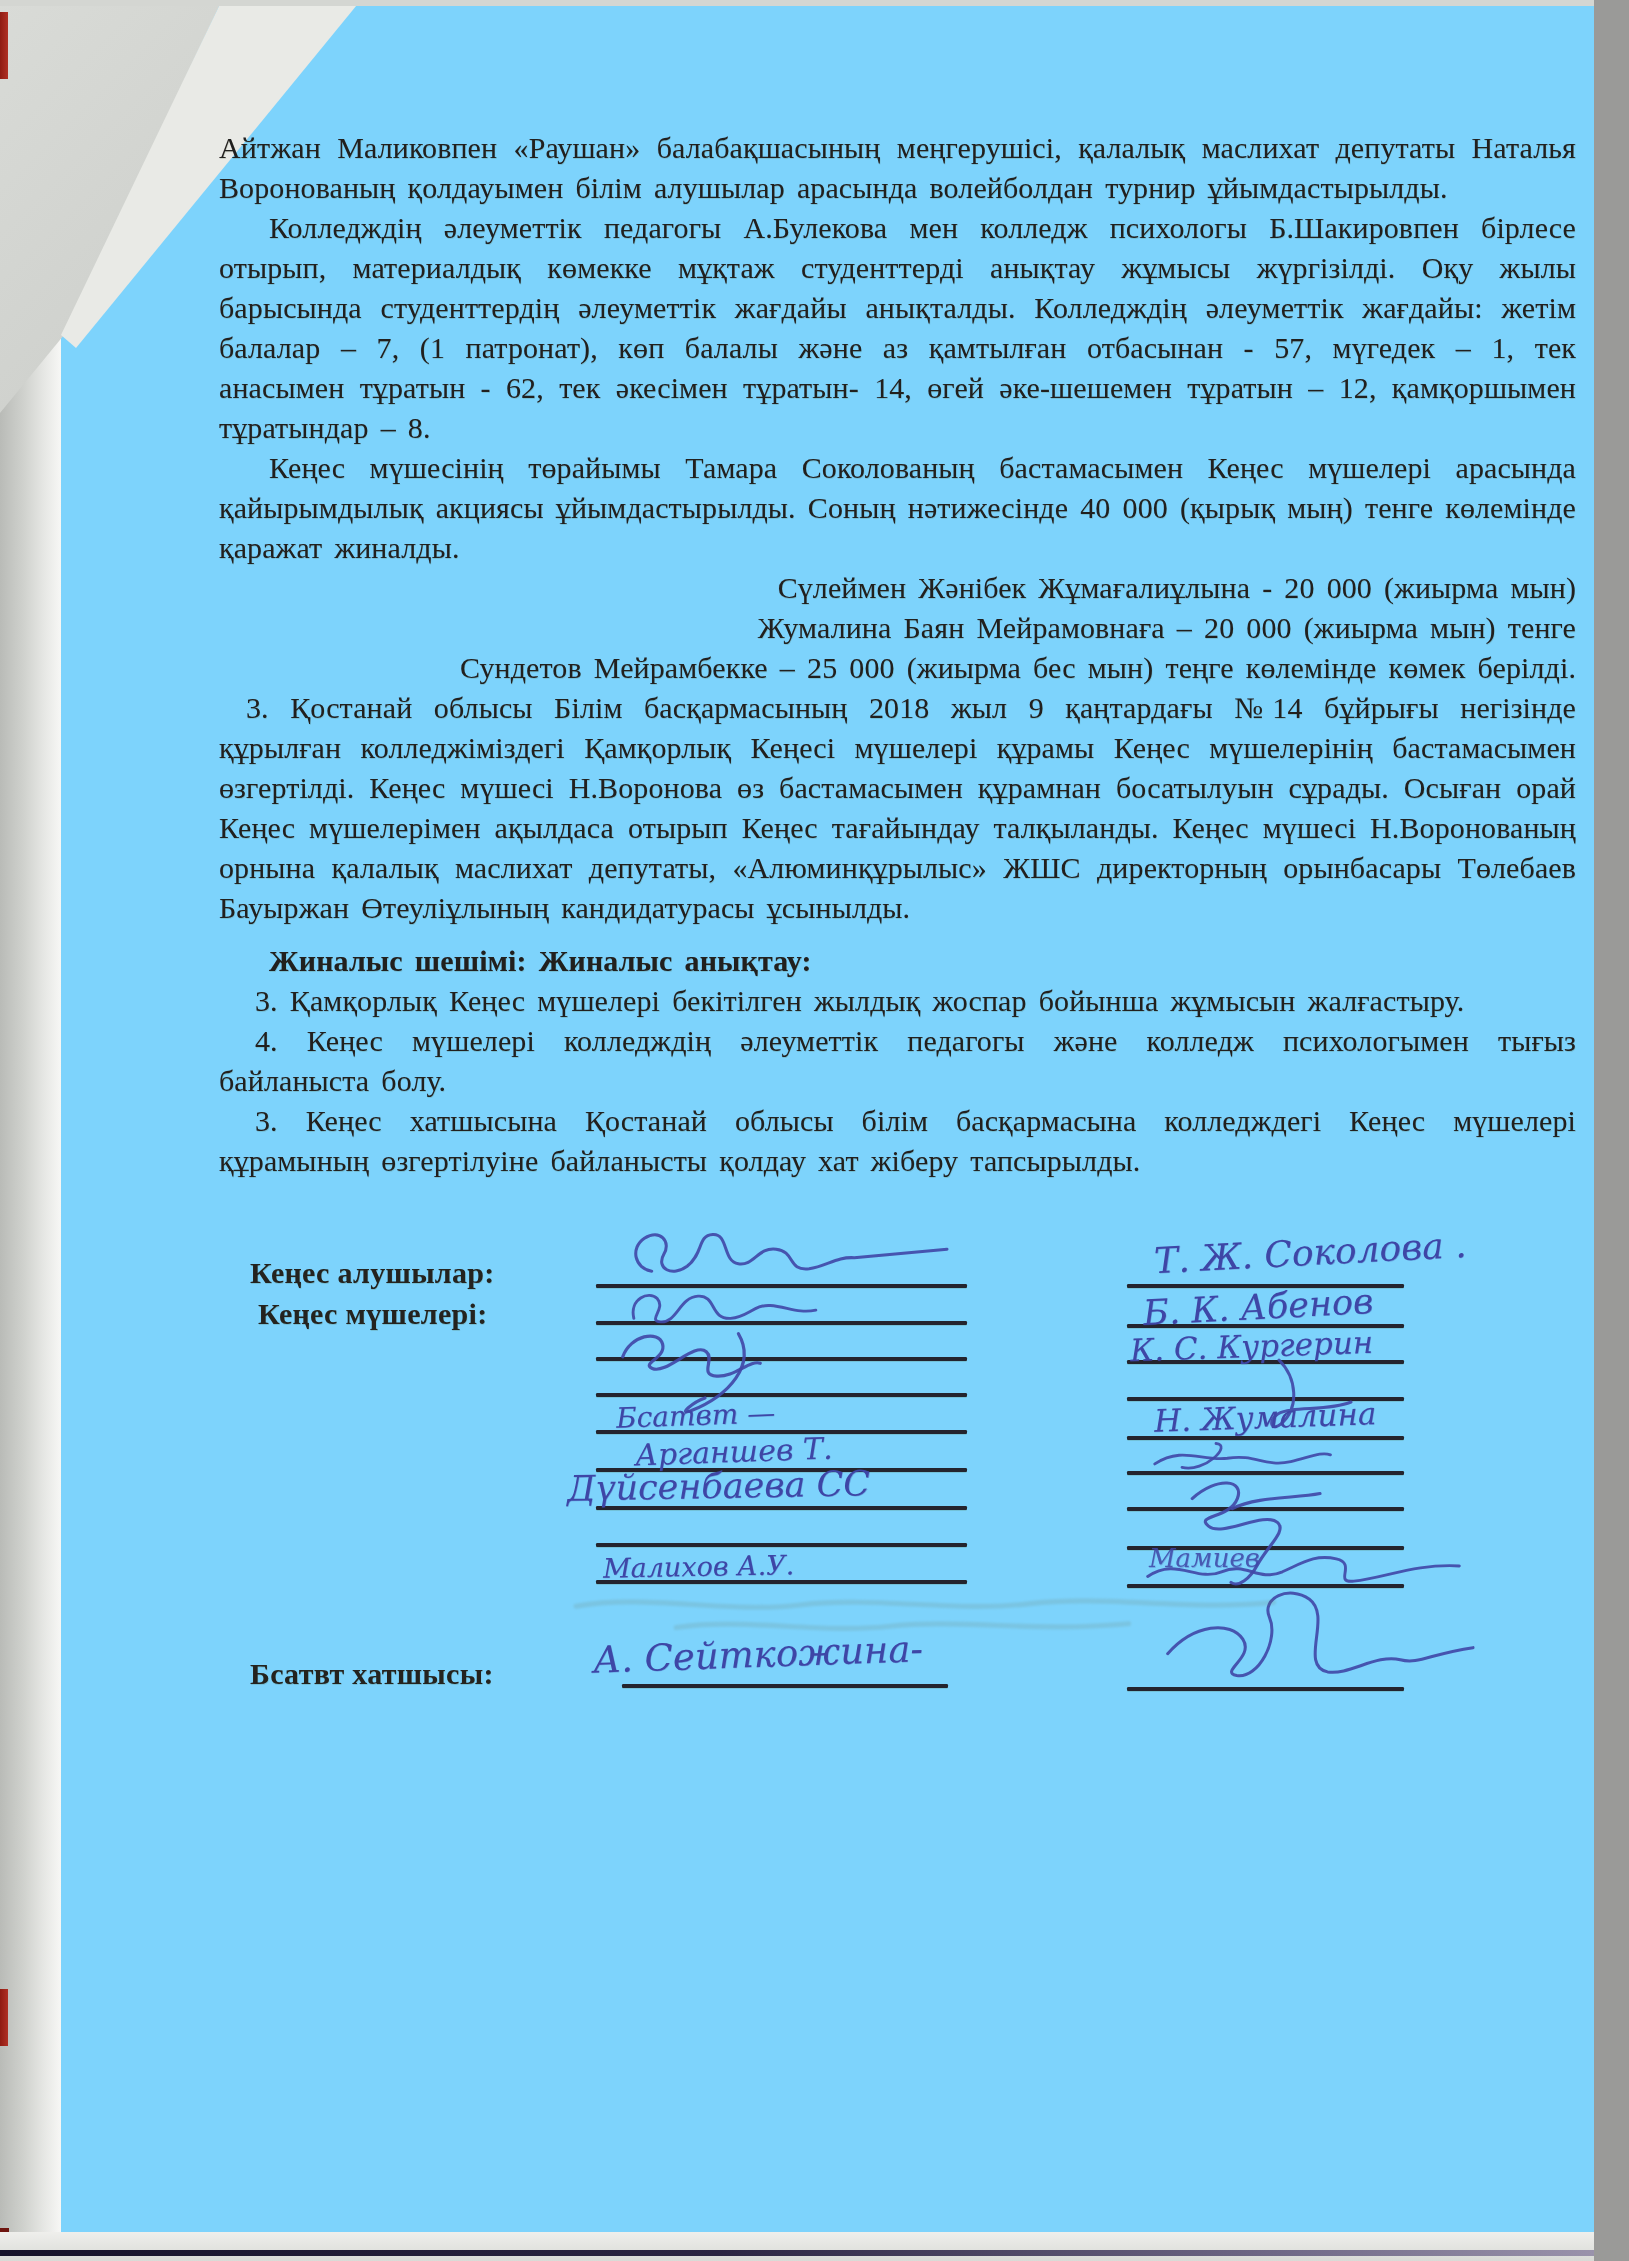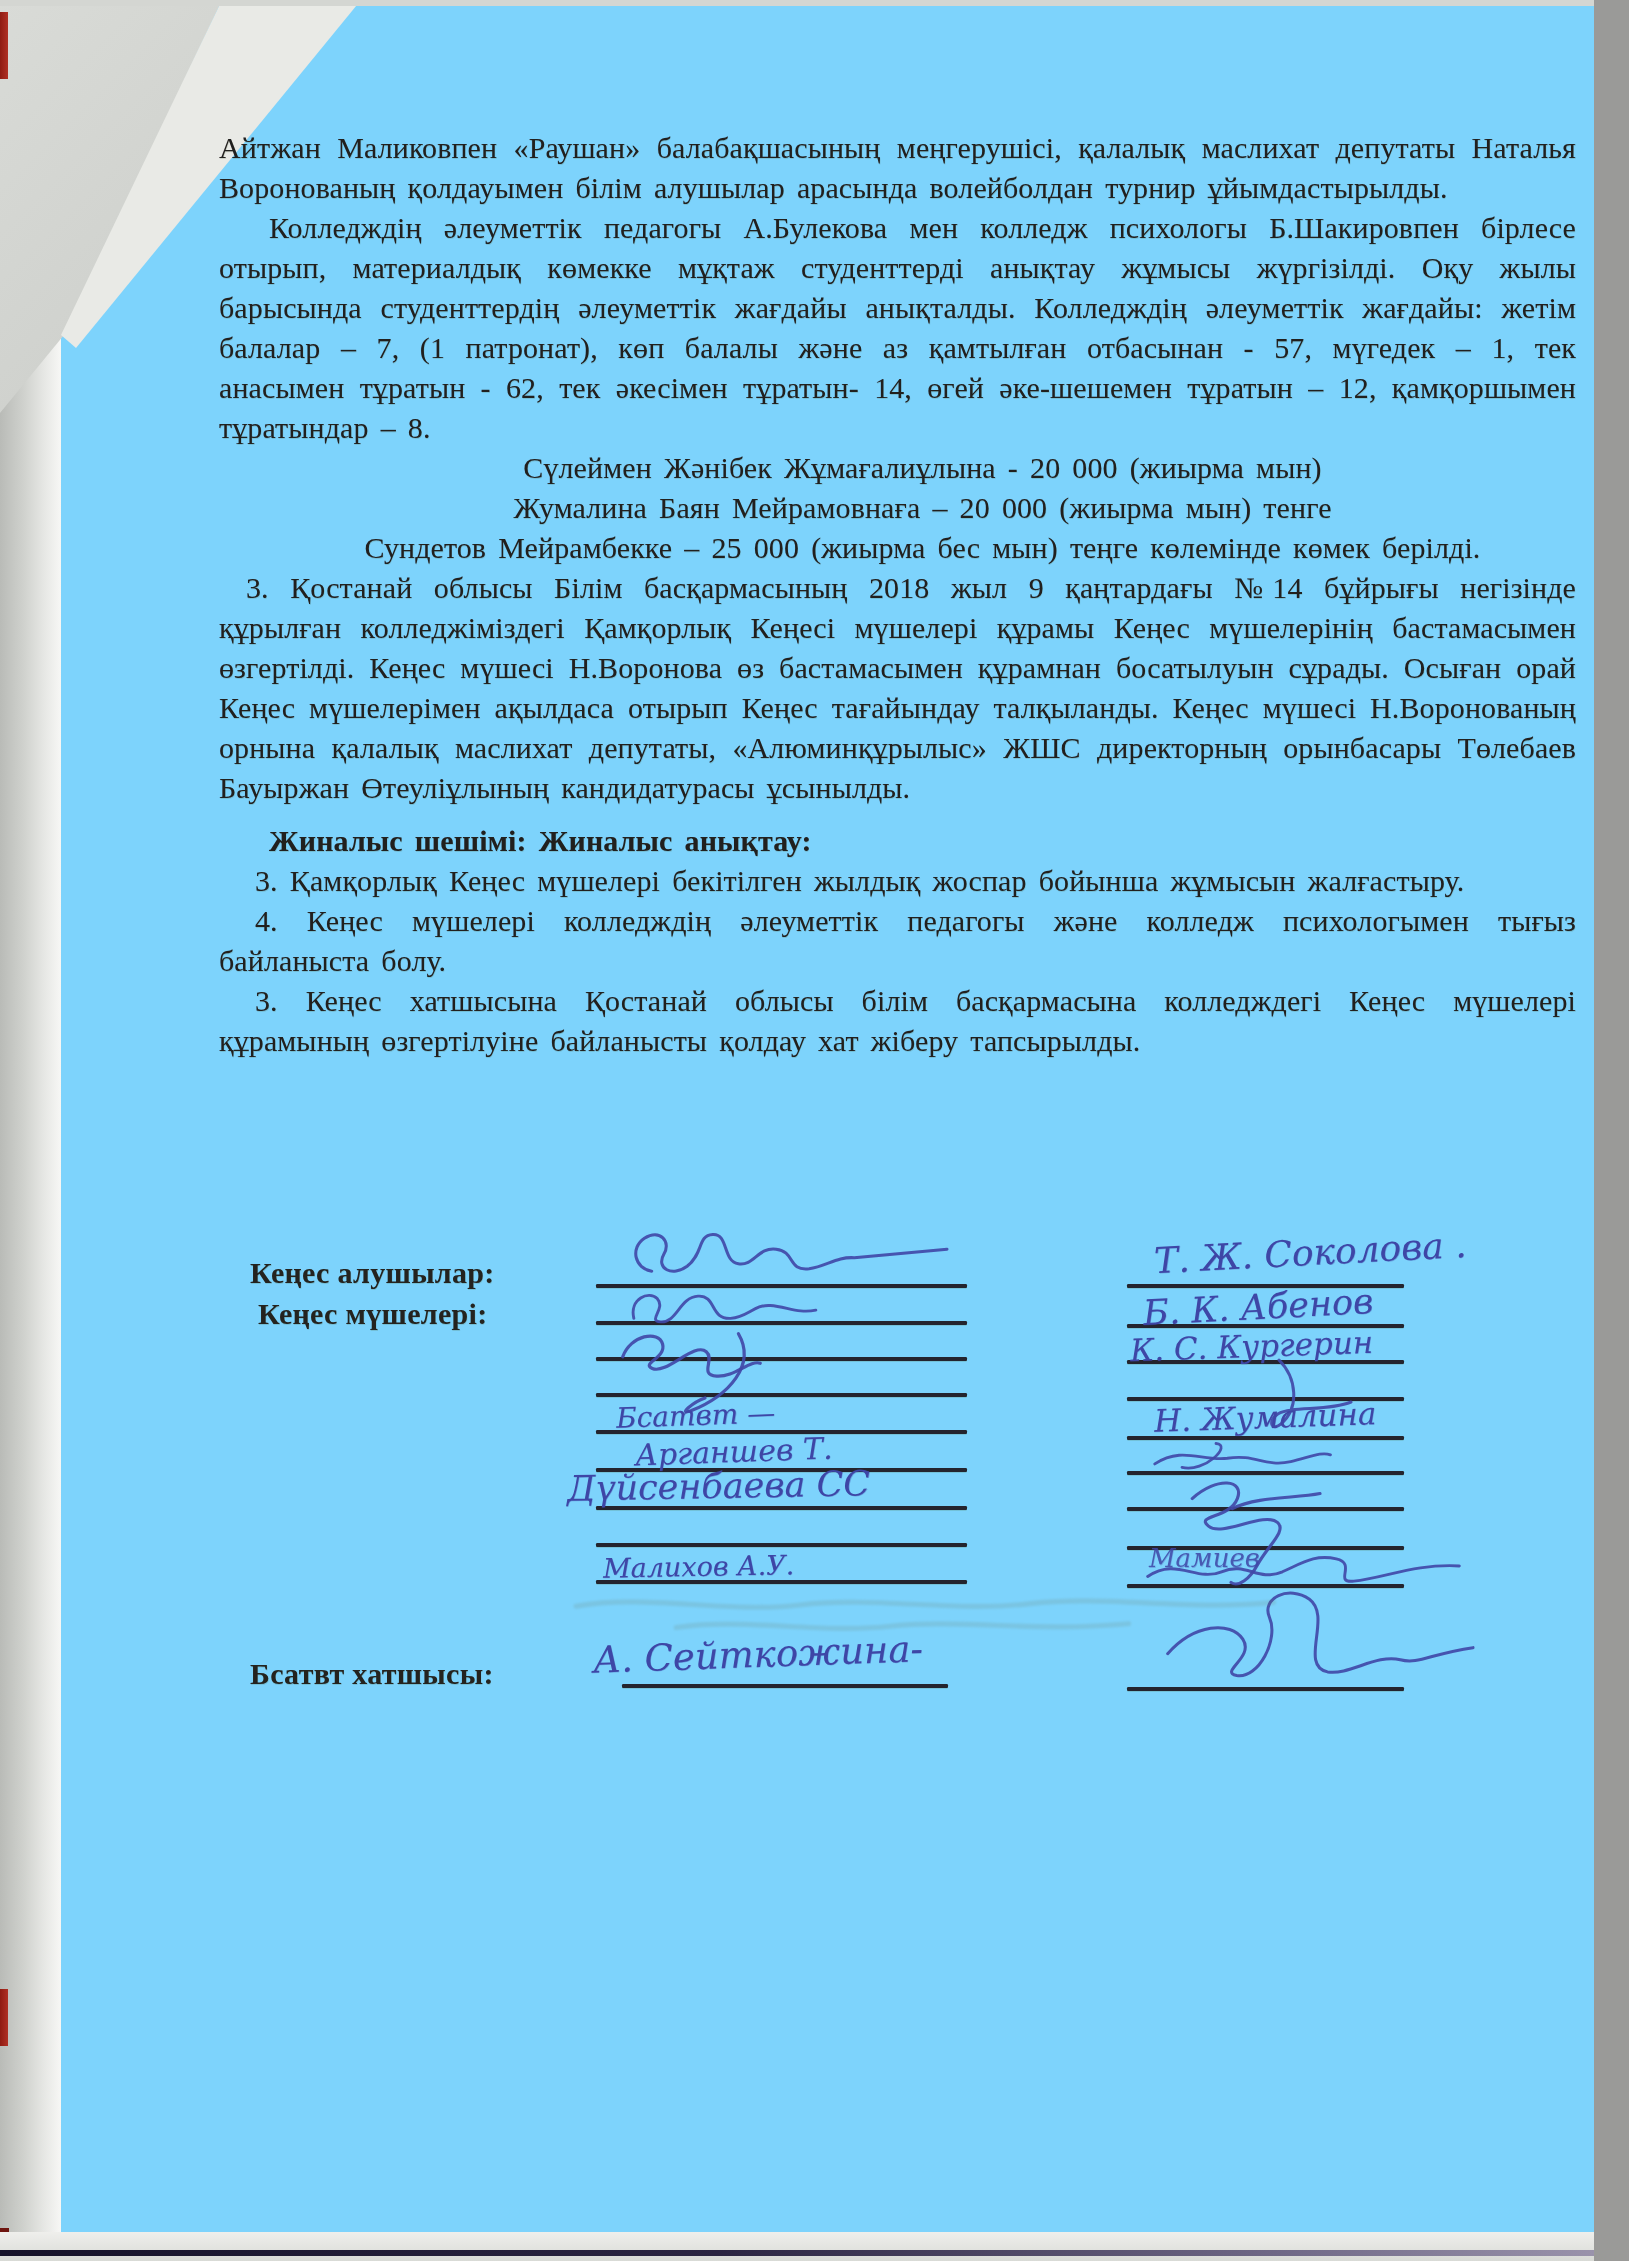--- a/index.html
+++ b/index.html
@@ -29,21 +29,21 @@
   
   .textblock{
     position:absolute;left:219px;top:128px;width:1357px;
     font-size:30px;line-height:40px;letter-spacing:0.1px;word-spacing:4.5px;
     text-align:justify;
     text-shadow:0.4px 0.6px 0 rgba(70,95,45,.18), -0.3px -0.3px 0 rgba(140,60,110,.12);
   }
   .textblock p{margin:0;}
   .ind{text-indent:50px;}
   .ind-sm{text-indent:27px;}
-  .aid{margin-left:50px !important;text-align:center;}
+  .aid{margin-left:50px !important;text-align:right;}
   .heading{font-weight:bold;margin-left:50px !important;margin-top:13px !important;text-align:left;}
   .decision{text-indent:36px;}
   
   .sig-label{position:absolute;left:250px;font-size:30px;font-weight:bold;
     letter-spacing:0.3px;color:#24231f;
     text-shadow:0.4px 0.6px 0 rgba(70,95,45,.18);}
   .sig-line{position:absolute;height:3.9px;background:#24242e;border-radius:1.3px;
     box-shadow:0 0.6px 0 rgba(70,110,50,.35);}
   .sig{position:absolute;color:#4149a8;}
   .sig svg{overflow:visible;display:block;}
@@ -67,20 +67,21 @@
   <div class="top-strip"></div>
   <div class="red-seg red-1"></div>
   <div class="red-seg red-2"></div>
   <div class="red-seg red-3"></div>
   <div class="bottom-band"></div>
   <div class="bottom-line"></div>
 
   <div class="textblock">
     <p>Айтжан Маликовпен «Раушан» балабақшасының меңгерушісі, қалалық маслихат депутаты Наталья Воронованың қолдауымен  білім алушылар арасында волейболдан турнир ұйымдастырылды.</p>
     <p class="ind">Колледждің әлеуметтік педагогы А.Булекова  мен колледж психологы Б.Шакировпен бірлесе отырып, материалдық көмекке мұқтаж студенттерді анықтау жұмысы жүргізілді.  Оқу жылы барысында студенттердің әлеуметтік жағдайы анықталды. Колледждің әлеуметтік жағдайы: жетім балалар – 7, (1 патронат),  көп балалы және аз қамтылған отбасынан - 57, мүгедек – 1,  тек анасымен тұратын - 62, тек әкесімен тұратын- 14, өгей әке-шешемен тұратын – 12, қамқоршымен тұратындар – 8.</p>
+    <p class="ind">Кеңес мүшесінің төрайымы Тамара Соколованың бастамасымен Кеңес мүшелері арасында қайырымдылық акциясы ұйымдастырылды. Соның нәтижесінде 40 000 (қырық мың)  тенге көлемінде қаражат жиналды.</p>
     <p class="aid">Сүлеймен Жәнібек Жұмағалиұлына  - 20 000 (жиырма мын)</p>
     <p class="aid">Жумалина Баян Мейрамовнаға – 20 000 (жиырма мын) тенге</p>
     <p class="aid">Сундетов Мейрамбекке – 25 000 (жиырма бес мын) теңге көлемінде көмек берілді.</p>
     <p class="ind-sm">3. Қостанай облысы Білім басқармасының 2018 жыл 9 қаңтардағы №14 бұйрығы негізінде құрылған колледжіміздегі Қамқорлық Кеңесі мүшелері құрамы Кеңес мүшелерінің бастамасымен өзгертілді. Кеңес мүшесі Н.Воронова өз бастамасымен құрамнан босатылуын сұрады.  Осыған орай Кеңес мүшелерімен ақылдаса отырып Кеңес  тағайындау талқыланды. Кеңес мүшесі Н.Воронованың орнына қалалық маслихат депутаты, «Алюминқұрылыс» ЖШС директорның  орынбасары Төлебаев Бауыржан Өтеуліұлының кандидатурасы ұсынылды.</p>
     <p class="heading">Жиналыс шешімі:  Жиналыс анықтау:</p>
     <p class="decision">3. Қамқорлық Кеңес мүшелері бекітілген жылдық жоспар бойынша жұмысын жалғастыру.</p>
     <p class="decision">4. Кеңес мүшелері колледждің әлеуметтік педагогы және колледж психологымен тығыз байланыста болу.</p>
     <p class="decision">3. Кеңес хатшысына Қостанай облысы білім басқармасына колледждегі Кеңес мүшелері құрамының өзгертілуіне байланысты қолдау хат жіберу тапсырылды.</p>
   </div>
 

